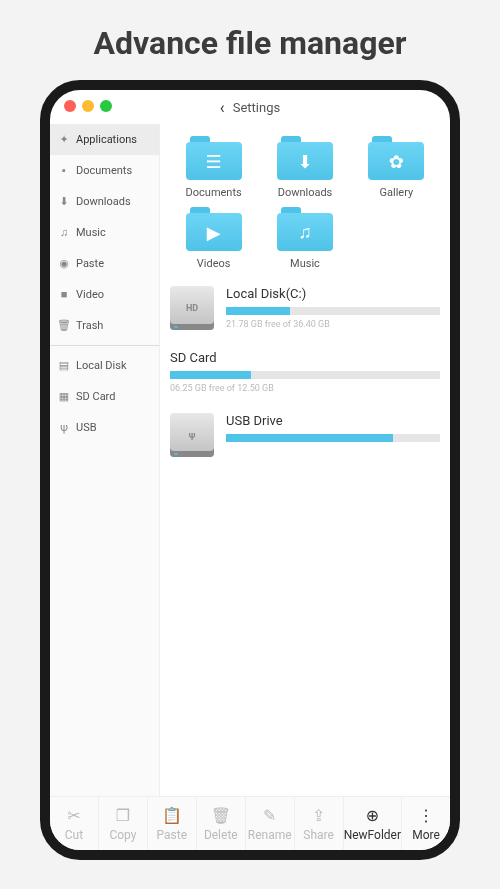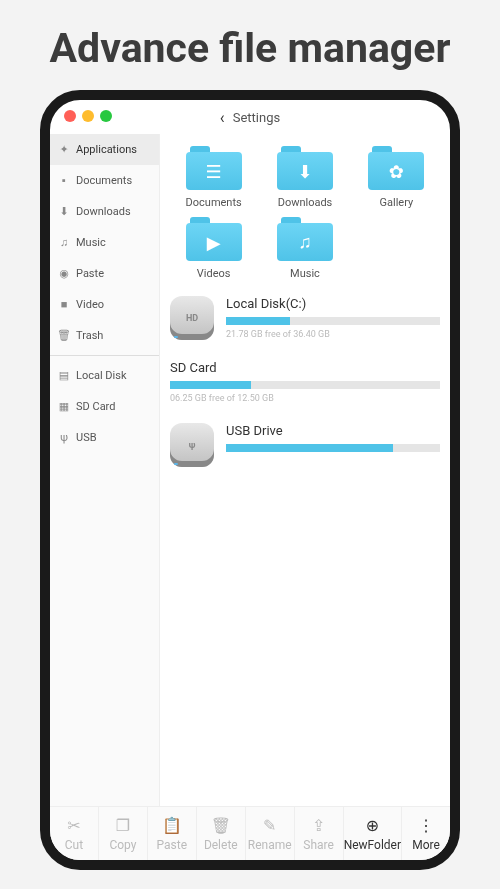--- a/index.html
+++ b/index.html
@@ -1,17 +1,17 @@
 <!DOCTYPE html>
 <html><head>
 <meta charset="utf-8">
 <style>
 *{box-sizing:border-box;margin:0;padding:0;font-family:-apple-system,BlinkMacSystemFont,"Segoe UI",Roboto,sans-serif}
 body{background:#f3f3f3;width:500px;height:889px;overflow:hidden}
-.page-title{font-size:41px;font-weight:700;color:#3c3c3c;text-align:center;padding:24px 0 18px}
+.page-title{font-size:32px;font-weight:700;color:#3c3c3c;text-align:center;padding:24px 0 18px}
 .phone{width:420px;height:780px;margin:0 auto;background:#fff;border:10px solid #1a1a1a;border-radius:40px;position:relative;overflow:hidden}
 .window-controls{display:flex;gap:6px;padding:10px 0 0 14px;position:absolute;top:0;left:0;z-index:10}
 .wc{width:12px;height:12px;border-radius:50%}
 .wc-red{background:#ff5f57}
 .wc-yellow{background:#febc2e}
 .wc-green{background:#28c840}
 .titlebar{display:flex;align-items:center;justify-content:center;height:34px;gap:8px;color:#555;font-size:13px}
 .back-chev{font-size:16px;color:#333}
 .content{display:flex;height:calc(100% - 34px - 54px)}
 .sidebar{width:110px;background:#fafafa;border-right:1px solid #eee;font-size:11px;color:#555}
@@ -21,21 +21,21 @@
 .sb-divider{height:1px;background:#ddd;margin:4px 0}
 .main{flex:1;padding:12px 10px;overflow-y:auto}
 .folder-grid{display:grid;grid-template-columns:repeat(3,1fr);gap:8px 4px;margin-bottom:16px}
 .folder{display:flex;flex-direction:column;align-items:center;gap:6px;cursor:pointer}
 .folder-icon{width:56px;height:44px;position:relative}
 .folder-tab{position:absolute;top:0;left:4px;width:20px;height:8px;background:#4fc3e8;border-radius:3px 3px 0 0}
 .folder-body{position:absolute;top:6px;left:0;right:0;bottom:0;background:linear-gradient(180deg,#6dd5f5,#4fc3e8);border-radius:4px;display:flex;align-items:center;justify-content:center}
 .folder-glyph{color:#fff;font-size:18px}
 .folder-label{font-size:11px;color:#555;text-align:center}
 .drive-row{display:flex;gap:12px;margin-bottom:20px;cursor:pointer}
-.drive-icon{width:44px;height:44px;background:linear-gradient(180deg,#e8e8e8,#bfbfbf);border-radius:12px;position:relative;display:flex;align-items:center;justify-content:center;color:#888;font-size:9px;font-weight:700;box-shadow:inset 0 -6px 0 #888}
+.drive-icon{width:44px;height:44px;background:linear-gradient(180deg,#e8e8e8,#bfbfbf);border-radius:4px;position:relative;display:flex;align-items:center;justify-content:center;color:#888;font-size:9px;font-weight:700;box-shadow:inset 0 -6px 0 #888}
 .drive-icon::after{content:"";position:absolute;bottom:2px;left:4px;width:4px;height:2px;background:#5bb5e8;border-radius:1px}
 .drive-info{flex:1}
 .drive-name{font-size:13px;color:#333;margin-bottom:6px}
 .progress{width:100%;height:8px;background:#e5e5e5;border-radius:0;overflow:hidden;margin-bottom:4px}
 .progress-fill{height:100%;background:#4fc3e8}
 .drive-sub{font-size:9px;color:#bbb}
 .toolbar{position:absolute;bottom:0;left:0;right:0;height:54px;background:#fafafa;border-top:1px solid #eee;display:flex}
 .tb-item{flex:1;display:flex;flex-direction:column;align-items:center;justify-content:center;gap:2px;cursor:pointer;border-right:1px solid #eee;color:#bbb}
 .tb-item:last-child{border-right:none}
 .tb-item.dark{color:#333}

